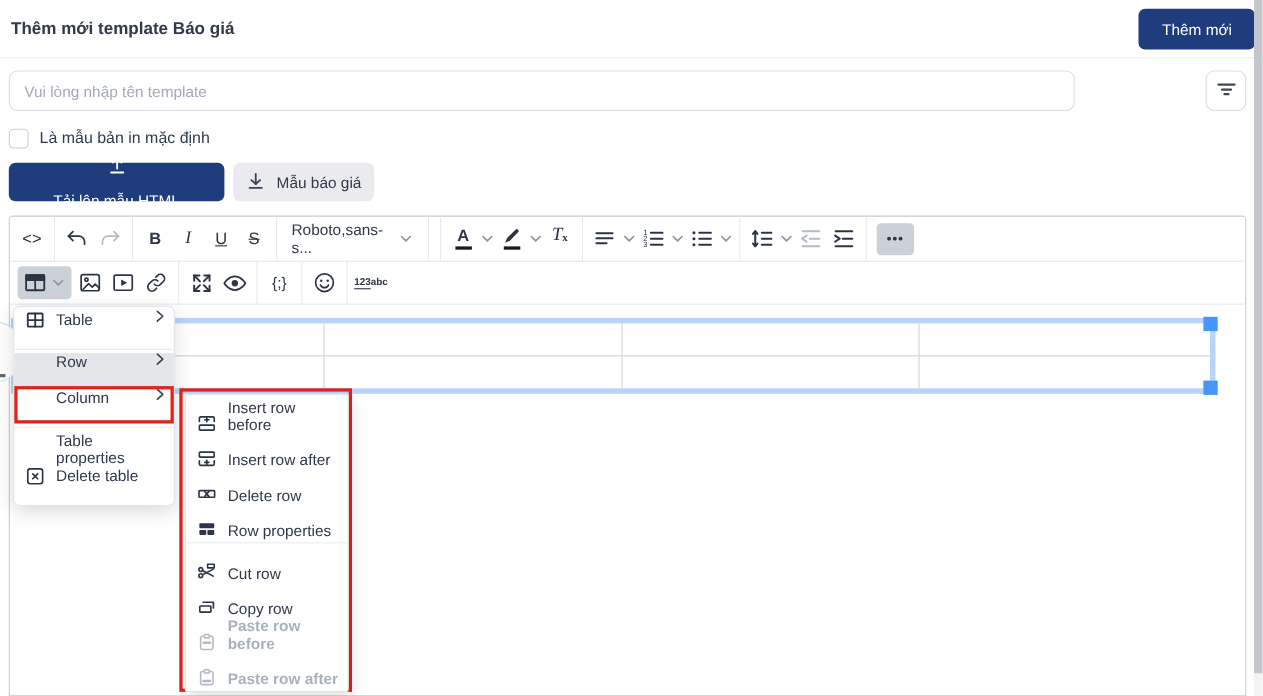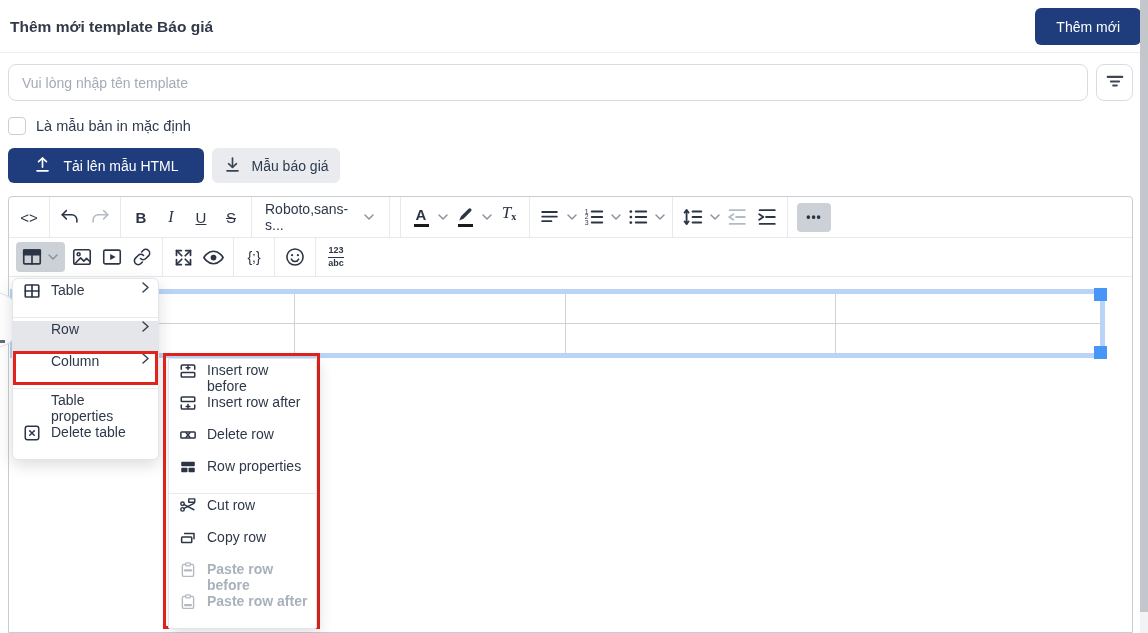--- a/index.html
+++ b/index.html
@@ -7,33 +7,33 @@
   .screen {
     position:relative; width:1148px; height:633px; overflow:hidden; background:#fff;
     font-family:"Liberation Sans","DejaVu Sans",sans-serif; color:#2e3849;
   }
   
   .hdr { position:absolute; left:0; top:0; width:1148px; height:53px; border-bottom:1px solid #ecedef; background:#fff; }
   .hdr h1 { position:absolute; left:10px; top:0; line-height:53px; font-size:15.5px; font-weight:700; color:#32394a; }
   .btn-add { position:absolute; right:7px; top:8px; height:37px; padding:0 21px; background:#1f3d7c; color:#fff;
     border:none; border-radius:6px; font-size:14px; font-family:inherit; cursor:pointer; }
   
-  .inp-name { position:absolute; left:8px; top:64px; width:1080px; height:37px; border:1px solid #d9dde3; border-radius:8px;
+  .inp-name { position:absolute; left:8px; top:64px; width:969px; height:37px; border:1px solid #d9dde3; border-radius:8px;
     padding:0 13px; font-size:14px; font-family:inherit; color:#333; outline:none; }
   .inp-name::placeholder { color:#a4abb6; }
   .btn-filter { position:absolute; left:1096px; top:64px; width:37px; height:37px; border:1px solid #d9dde3; border-radius:8px;
     background:#fff; display:flex; align-items:center; justify-content:center; cursor:pointer; }
   
   .chk-row { position:absolute; left:8px; top:116px; height:20px; display:flex; align-items:center; gap:10px; }
   .chk { width:18px; height:18px; border:1.5px solid #c9ced7; border-radius:4px; background:#fff; }
   .chk-row label { font-size:14.5px; color:#2e3a4e; }
   
   .act-row { position:absolute; left:8px; top:148px; display:flex; gap:8px; }
   .btn-primary { height:35px; width:196px; background:#1f3d7c; color:#fff; border:none; border-radius:6px;
-    font-size:14px; font-family:inherit; display:flex; align-items:center; justify-content:center; gap:11px; cursor:pointer; }
+    font-size:14px; font-family:inherit; display:flex; align-items:center; justify-content:center; gap:11px; cursor:pointer;flex-direction:column; }
   .btn-secondary { height:35px; width:128px; background:#e9ebee; color:#2e3a4e; border:none; border-radius:6px;
     font-size:14px; font-family:inherit; display:flex; align-items:center; justify-content:center; gap:9px; cursor:pointer; }
   
   .editor { position:absolute; left:8px; top:196px; width:1125px; height:437px; border:1px solid #c8cdd4;
     border-radius:4px 4px 0 0; background:#fff; }
   .tb-row { display:flex; align-items:center; padding:0 5px; border-bottom:1px solid #e7e9ec; }
   .tb-row1 { height:41px; } .tb-row2 { height:39px; }
   .sep { width:1px; align-self:stretch; background:#e7e9ec; margin:0 5px; flex:none; }
   .tbtn { height:28px; min-width:28px; border-radius:4px; display:flex; align-items:center; justify-content:center;
     margin:0 1px; color:#2c3545; font-size:15px; cursor:pointer; flex:none; }
@@ -46,21 +46,21 @@
   .family { width:127px; } .fsize { width:116px; }
   .stack { display:flex; flex-direction:column; align-items:center; line-height:1; }
   .cbar { width:15px; height:3px; background:#1b1b1b; margin-top:2px; }
   .tx { display:flex; align-items:flex-start; font-family:"Liberation Serif","DejaVu Serif",serif; }
   .tx .t { font-style:italic; font-size:17px; } .tx .x { font-size:10px; margin-top:8px; font-weight:700;}
   .more-btn { background:#ccd1d8; width:34px; height:29px; border-radius:4px; display:flex; align-items:center;
     justify-content:center; font-size:12px; font-weight:700; letter-spacing:1px; color:#2c3545; margin-left:4px; cursor:pointer;}
   .table-btn { background:#ccd1d8; border-radius:4px; height:30px; padding:0 5px; display:flex; align-items:center; gap:3px; margin:0 2px; cursor:pointer;}
   .ic { fill:none; stroke:#2c3545; stroke-width:1.7; stroke-linecap:round; stroke-linejoin:round; } .ic.gray { stroke:#b4bac3; }
   .icf { fill:#2c3545; stroke:none; }
-  .charmap { display:flex; flex-direction:column; align-items:center; line-height:1.25; font-size:9px; font-weight:700; color:#2c3545; }
+  .charmap { display:flex; flex-direction:row; align-items:center; line-height:1.25; font-size:9px; font-weight:700; color:#2c3545; }
   .charmap .top { border-bottom:1px solid #2c3545; }
   
   .sel-table { position:absolute; left:10px; top:289px; width:1095px; height:69px; border:5px solid #b9d4f7; background:#fff; z-index:1; }
   .sel-grid { display:grid; grid-template-columns:280px 271px 270px auto; grid-template-rows:1fr 1fr; height:100%; }
   .cell { border-right:1px solid #d2d2d2; }
   .cell.lastcol { border-right:none; }
   .cell.row1 { border-bottom:1px solid #d2d2d2; }
   .handle { position:absolute; width:13px; height:13px; background:#4695f7; }
   .h-tr { right:-7px; top:-6px; } .h-br { right:-7px; bottom:-6px; }
   
@@ -73,21 +73,21 @@
   .mitem .micon { position:absolute; left:10px; display:flex; }
   .mitem .mchev { position:absolute; right:9px; display:flex; }
   .mitem .mchev svg { stroke:#39424f; fill:none; stroke-width:1.5; stroke-linecap:round; stroke-linejoin:round; }
   .mitem.hl { background:#e5e6e9; }
   .mdivider { height:1px; background:#e8eaee; margin:3px 0; }
   .red-row-rect { position:absolute; left:13px; top:351px; width:145px; height:34px; border:3px solid #e0231c; z-index:6; pointer-events:none; }
   
   .submenu-wrap { position:absolute; left:163px; top:353px; width:157px; height:276px; border:3px solid #e0231c; z-index:5; }
   .submenu-panel { position:absolute; left:2px; top:2px; width:149px; padding:3px 0; background:#fff; border:1px solid #e2e5ea;
     border-radius:2px; box-shadow:3px 5px 14px rgba(0,0,0,.12); }
-  .sitem { position:relative; height:32px; display:flex; align-items:flex-start; padding:0 6px 0 38px; font-size:14px; color:#2e3849; cursor:pointer; }
+  .sitem { position:relative; height:32px; display:flex; align-items:flex-end; padding:0 6px 0 38px; font-size:14px; color:#2e3849; cursor:pointer; }
   .sitem .micon { position:absolute; left:10px; display:flex; }
   .sitem.disabled { color:#a9b1bc; cursor:default;font-weight:bold; }
   
   .scrollbar { position:absolute; right:0; top:0; width:8px; height:633px; background:#f2f3f4; z-index:9; }
   .scroll-thumb { position:absolute; top:0; left:0; width:8px; height:612px; background:#c3c7cc; }
 </style>
 </head>
 <body>
 
 <div class="screen">

